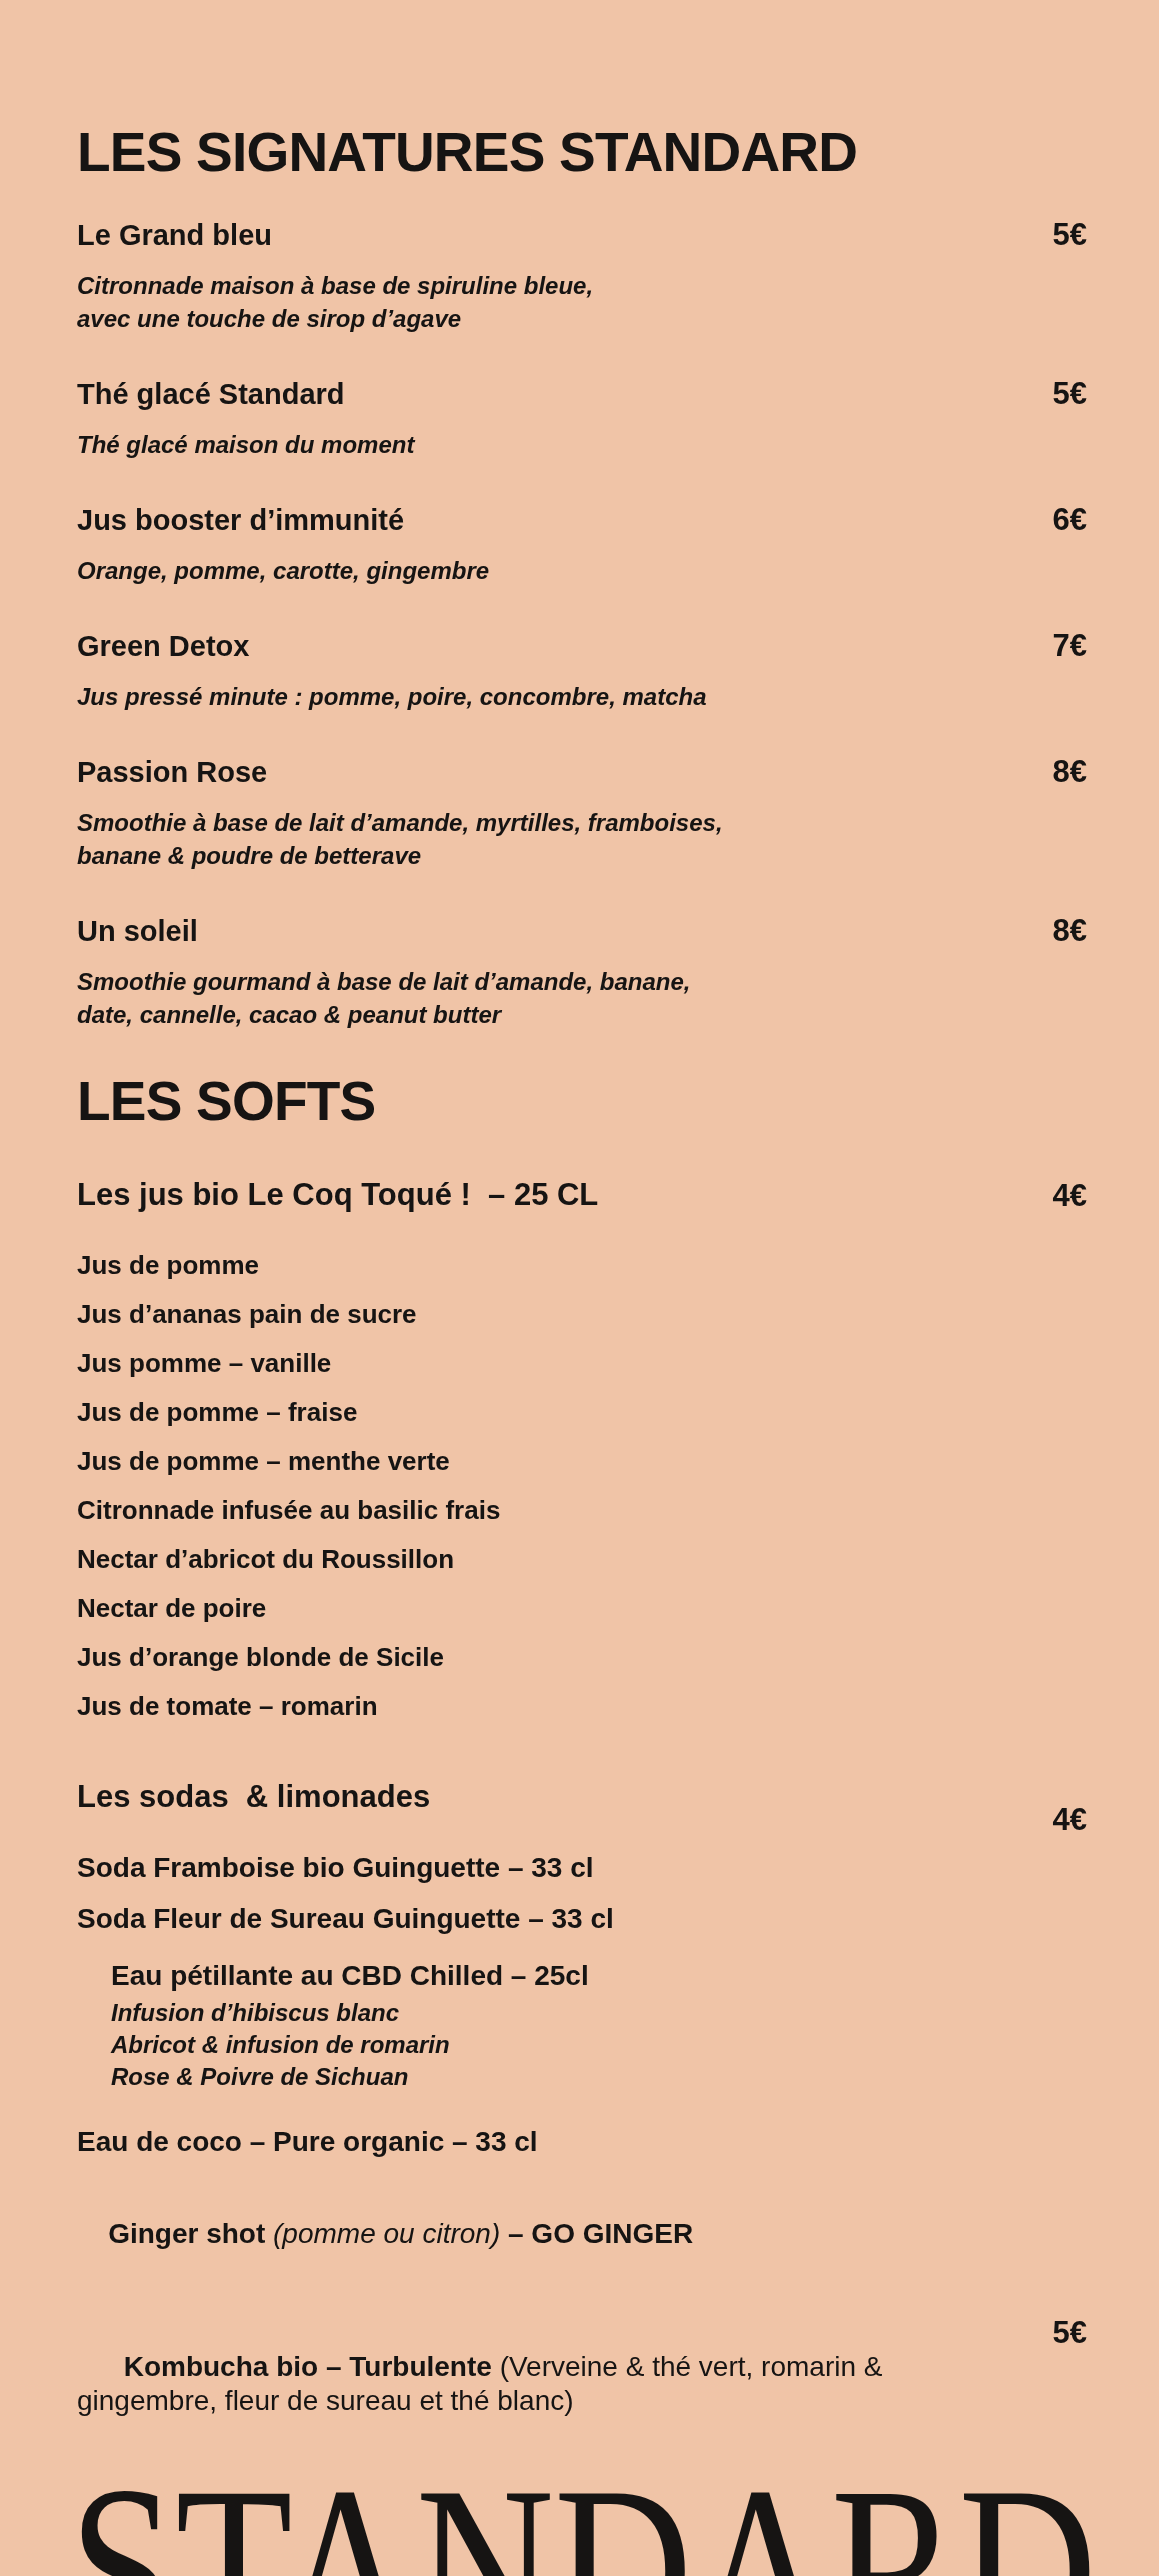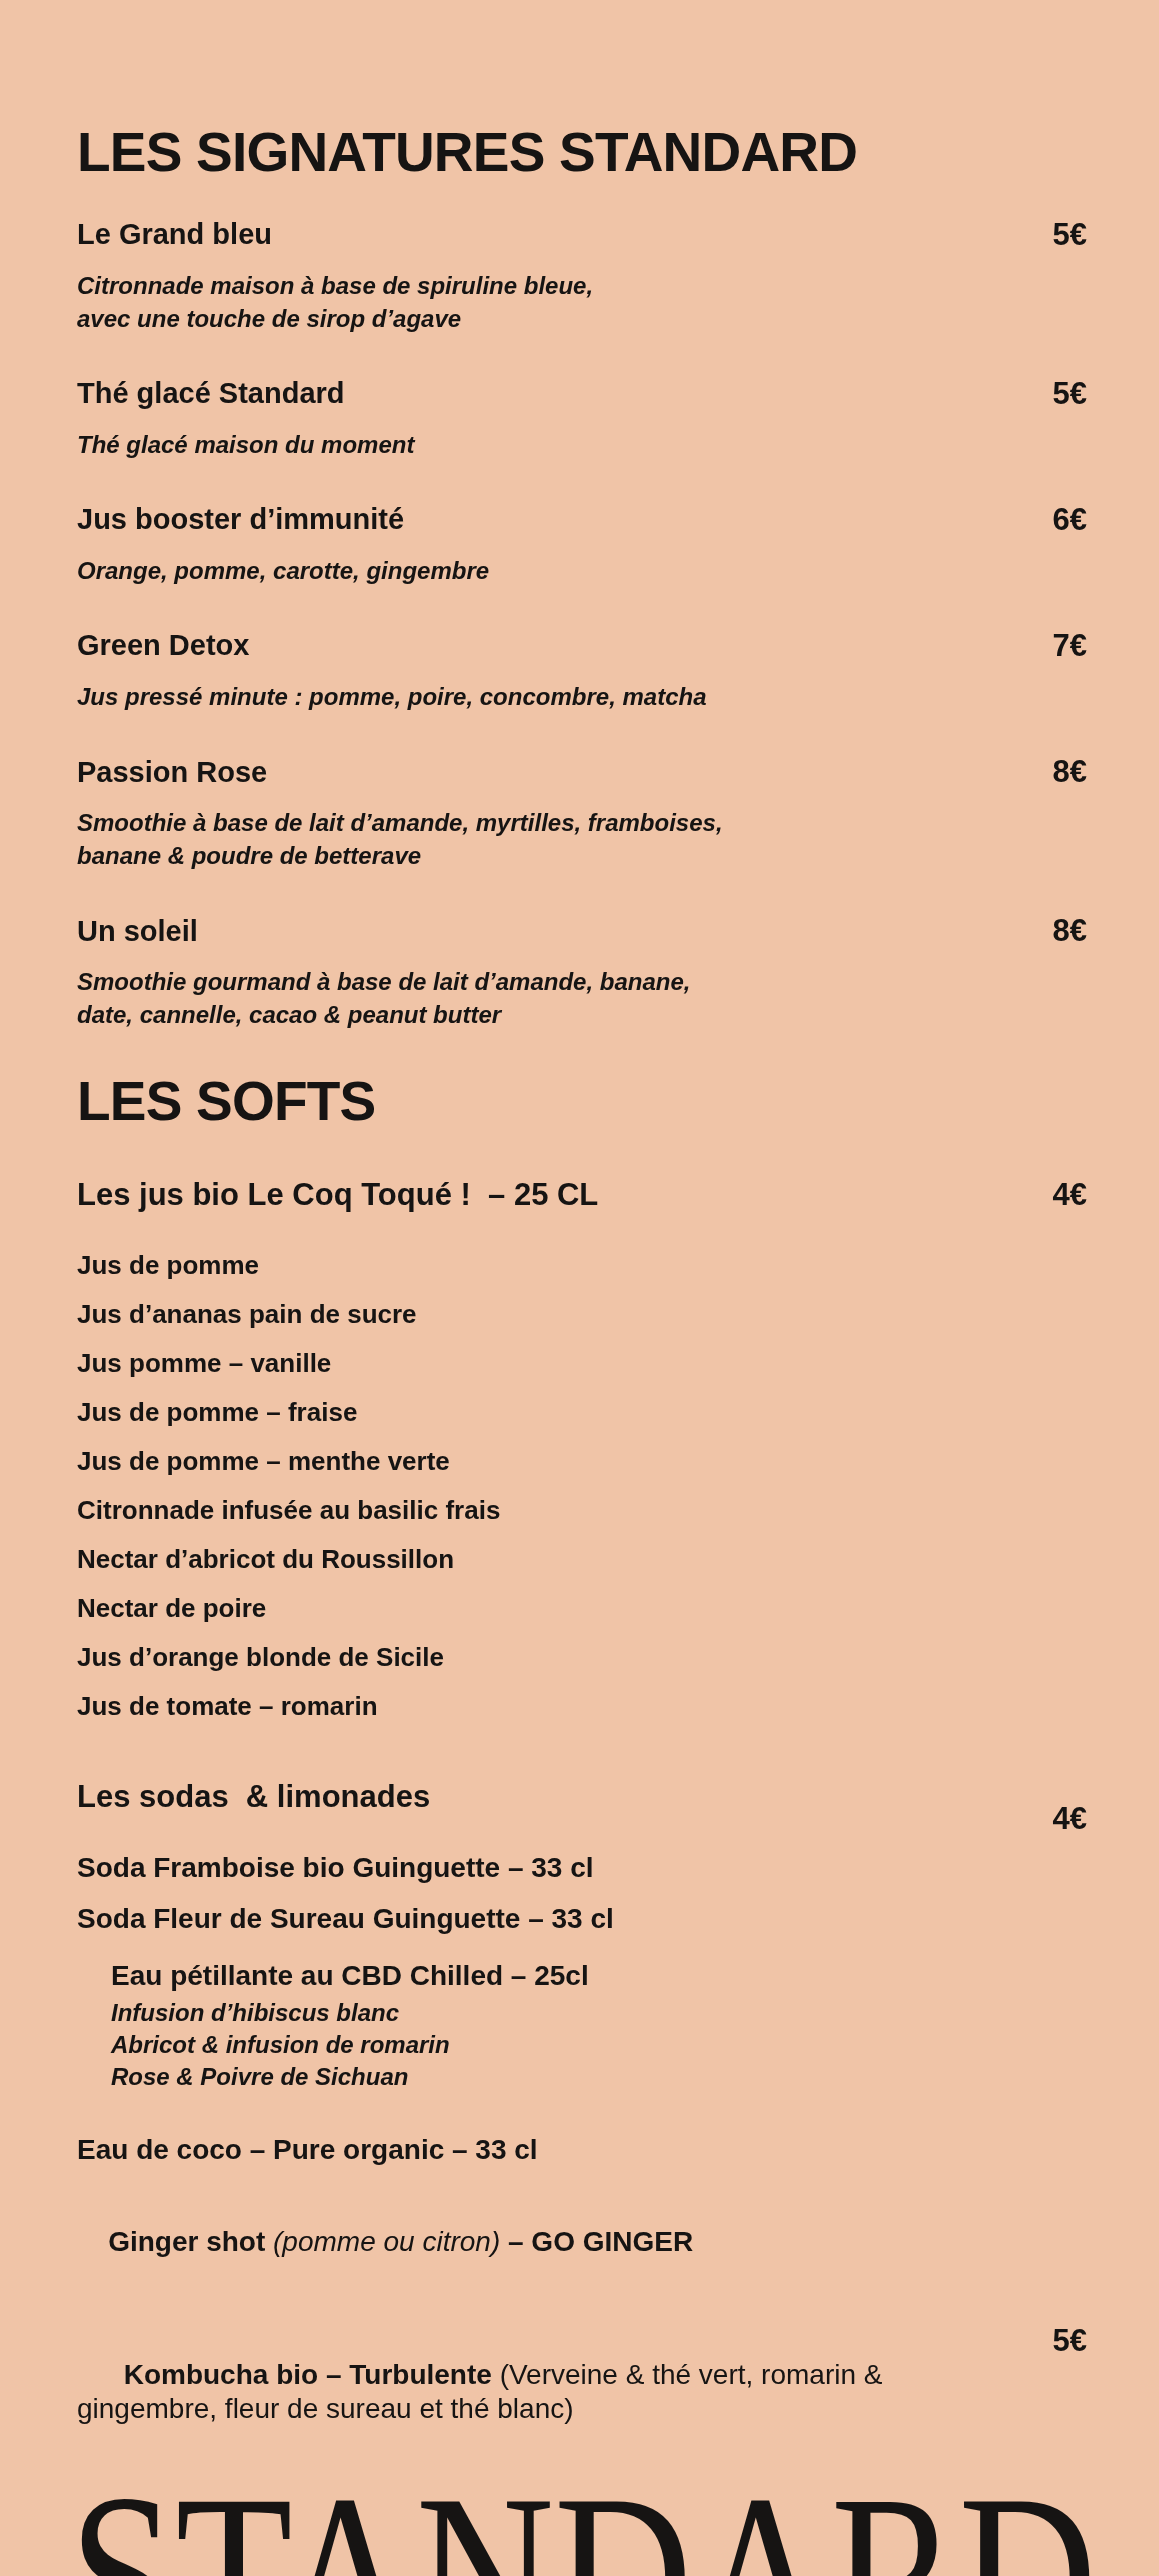--- a/index.html
+++ b/index.html
@@ -20,21 +20,21 @@
   .section-title{
     font-size:55px;
     font-weight:700;
     letter-spacing:-0.8px;
     line-height:1.05;
     margin:0;
   }
   #sig-title{padding-top:116px;margin-bottom:36px;}
   #softs-title{margin-top:36px;margin-bottom:23px;}
 
-  .row{display:flex;justify-content:space-between;align-items:center;}
+  .row{display:flex;justify-content:space-between;align-items:flex-end;}
   .item-name{
     font-size:29px;font-weight:700;line-height:1.15;
     white-space:pre-wrap;
   }
   .item-price{
     font-size:31px;font-weight:700;line-height:1.1;
     text-align:right;flex:0 0 auto;margin-left:15.5px;
   }
   .sig-item{margin-bottom:42px;}
   .sig-item .desc{margin-top:17px;}
@@ -53,21 +53,21 @@
   #sodas-header{margin-top:48px;}
   #sodas-header .item-price{position:relative;top:23px;}
   .soda-name{
     font-size:28px;font-weight:700;line-height:1.2;
     white-space:pre-wrap;
   }
   #soda-1{margin-top:37px;}
   #soda-2{margin-top:17px;}
   #soda-cbd{margin-top:23px;margin-left:34px;}
   #cbd-desc{margin-top:4.6px;line-height:32px;}
-  #soda-coco{margin-top:40px;}
+  #soda-coco{margin-top:32px;}
   #soda-ginger{margin-top:25px;}
   .inline-italic{font-style:italic;font-weight:400;}
   #kombucha-row{margin-top:32px;align-items:flex-start;}
   #kombucha-text{max-width:889px;line-height:34px;}
   .reg{font-weight:400;}
 
   .logo-wrap{margin-top:26px;margin-left:-7.7px;width:1028px;}
   .logo-wrap svg{display:block;width:1028px;height:179px;}
 </style>
 </head>

